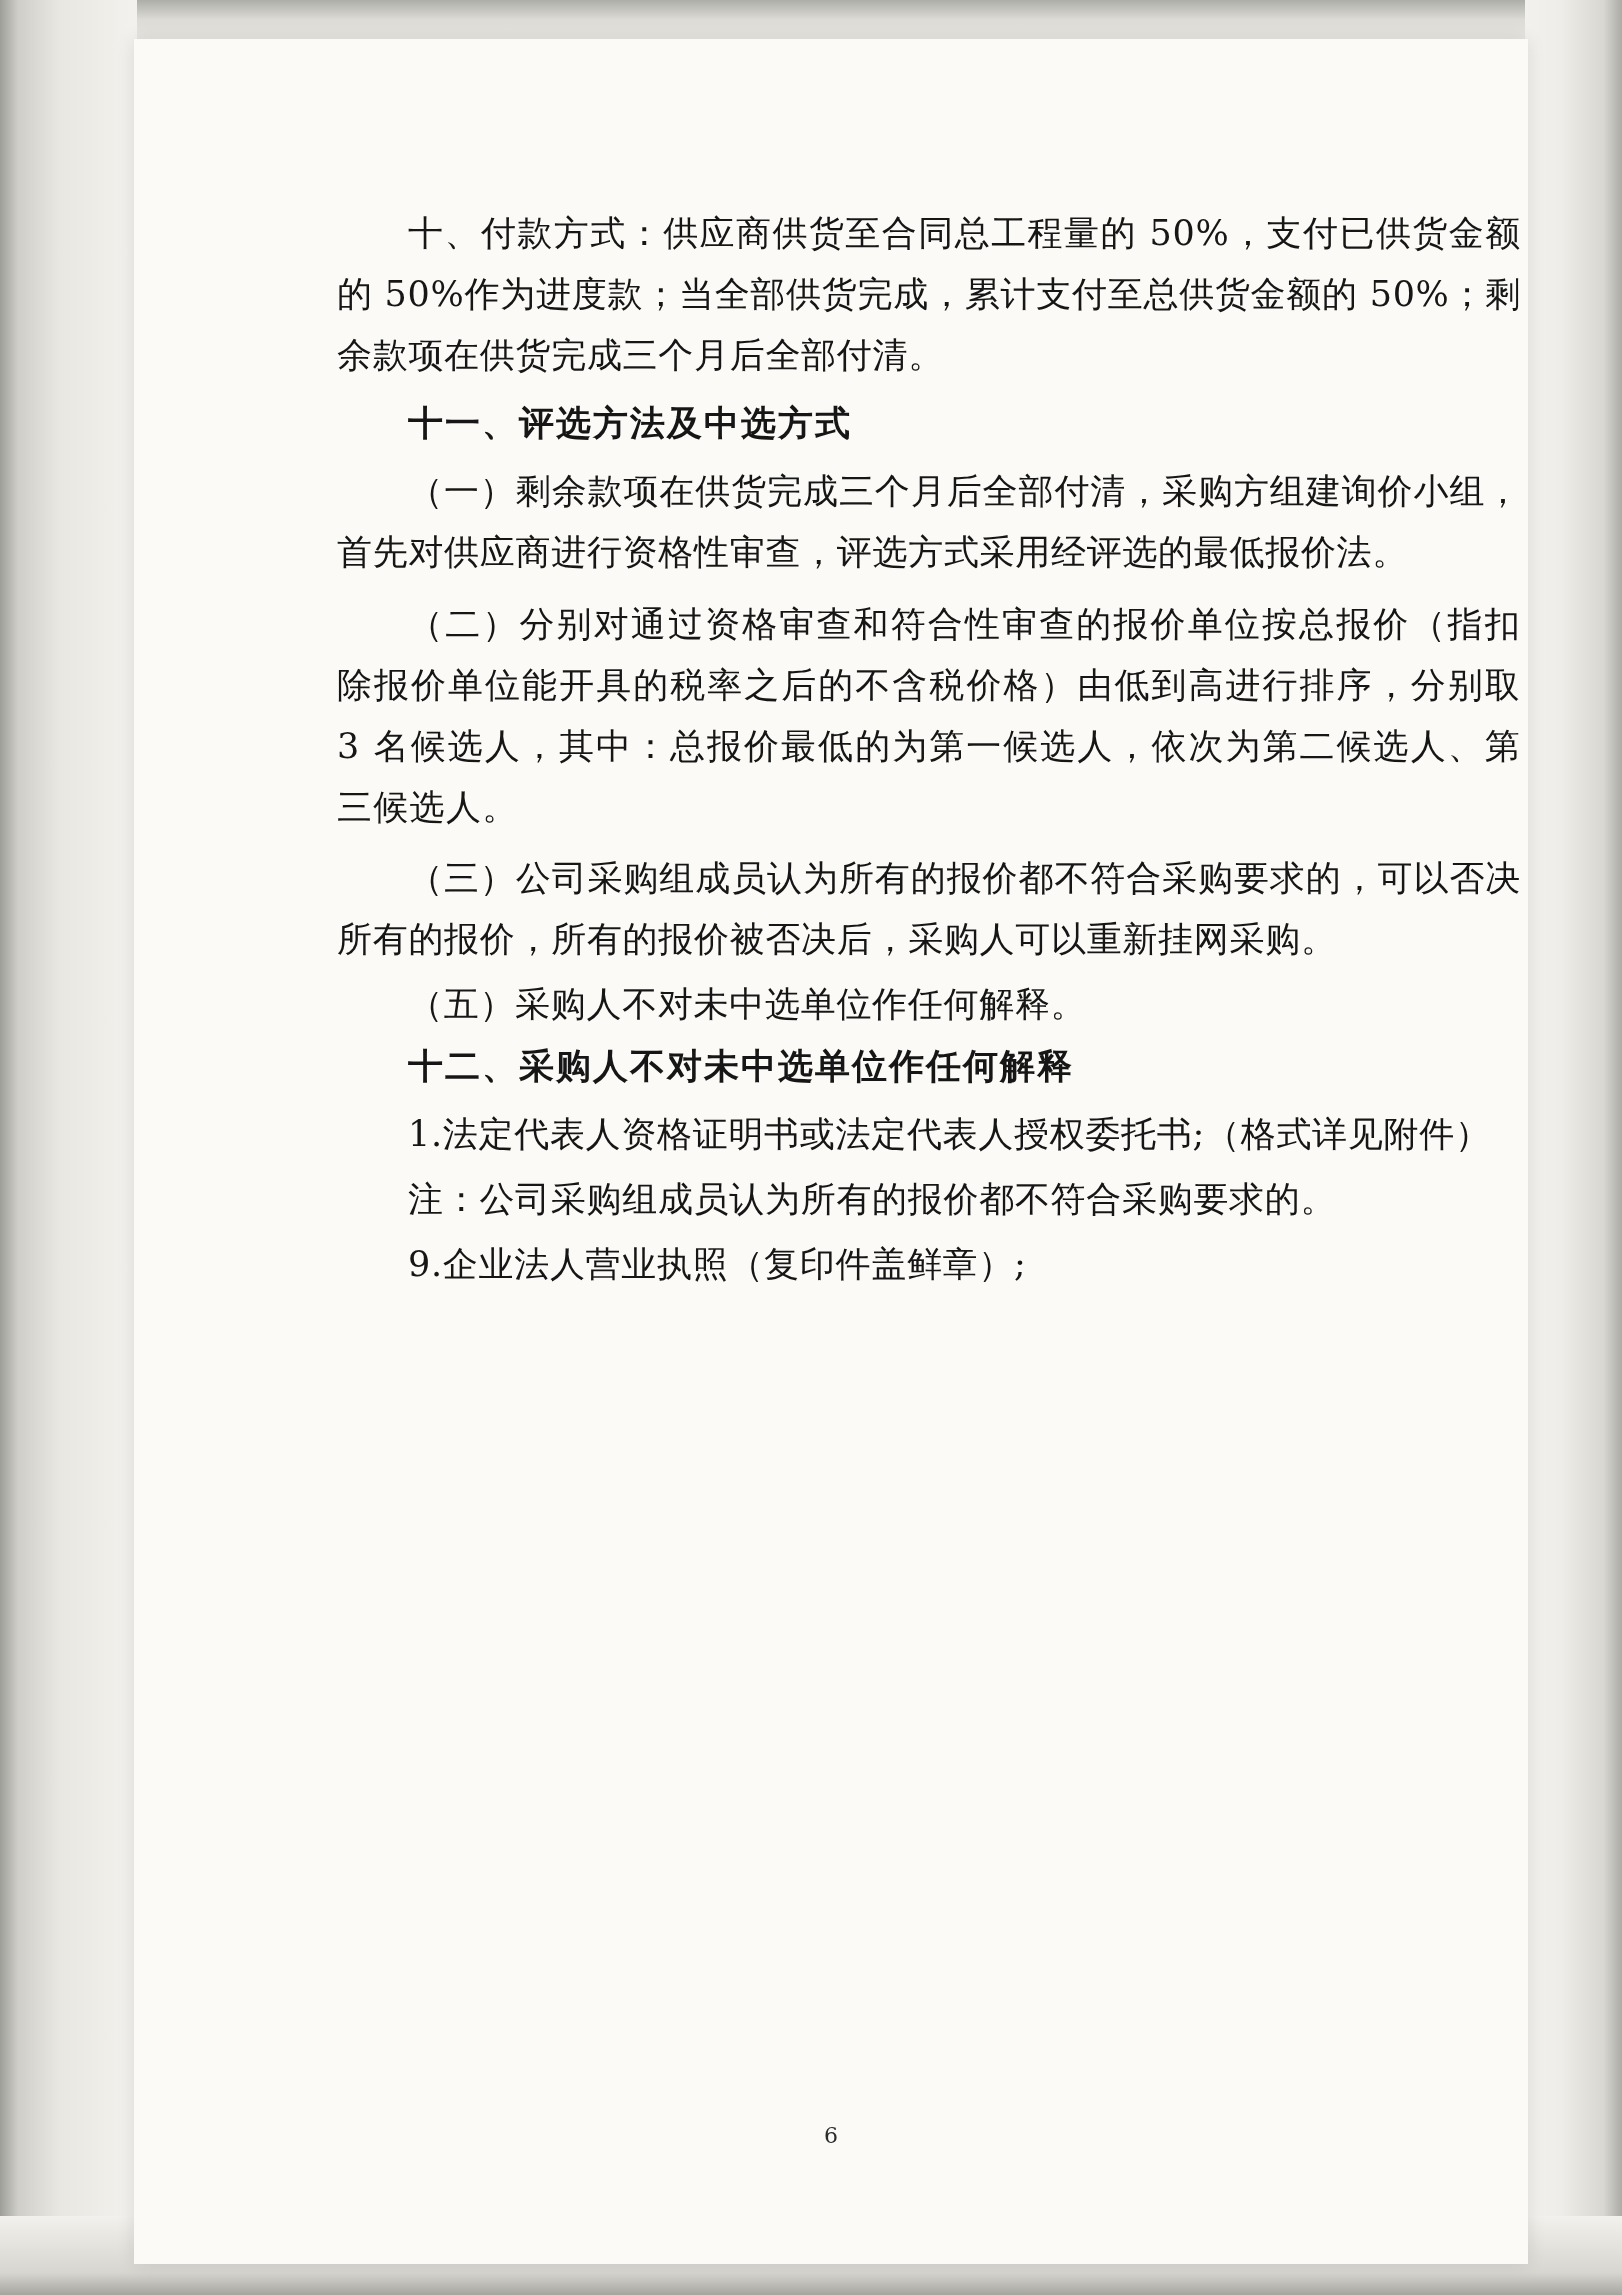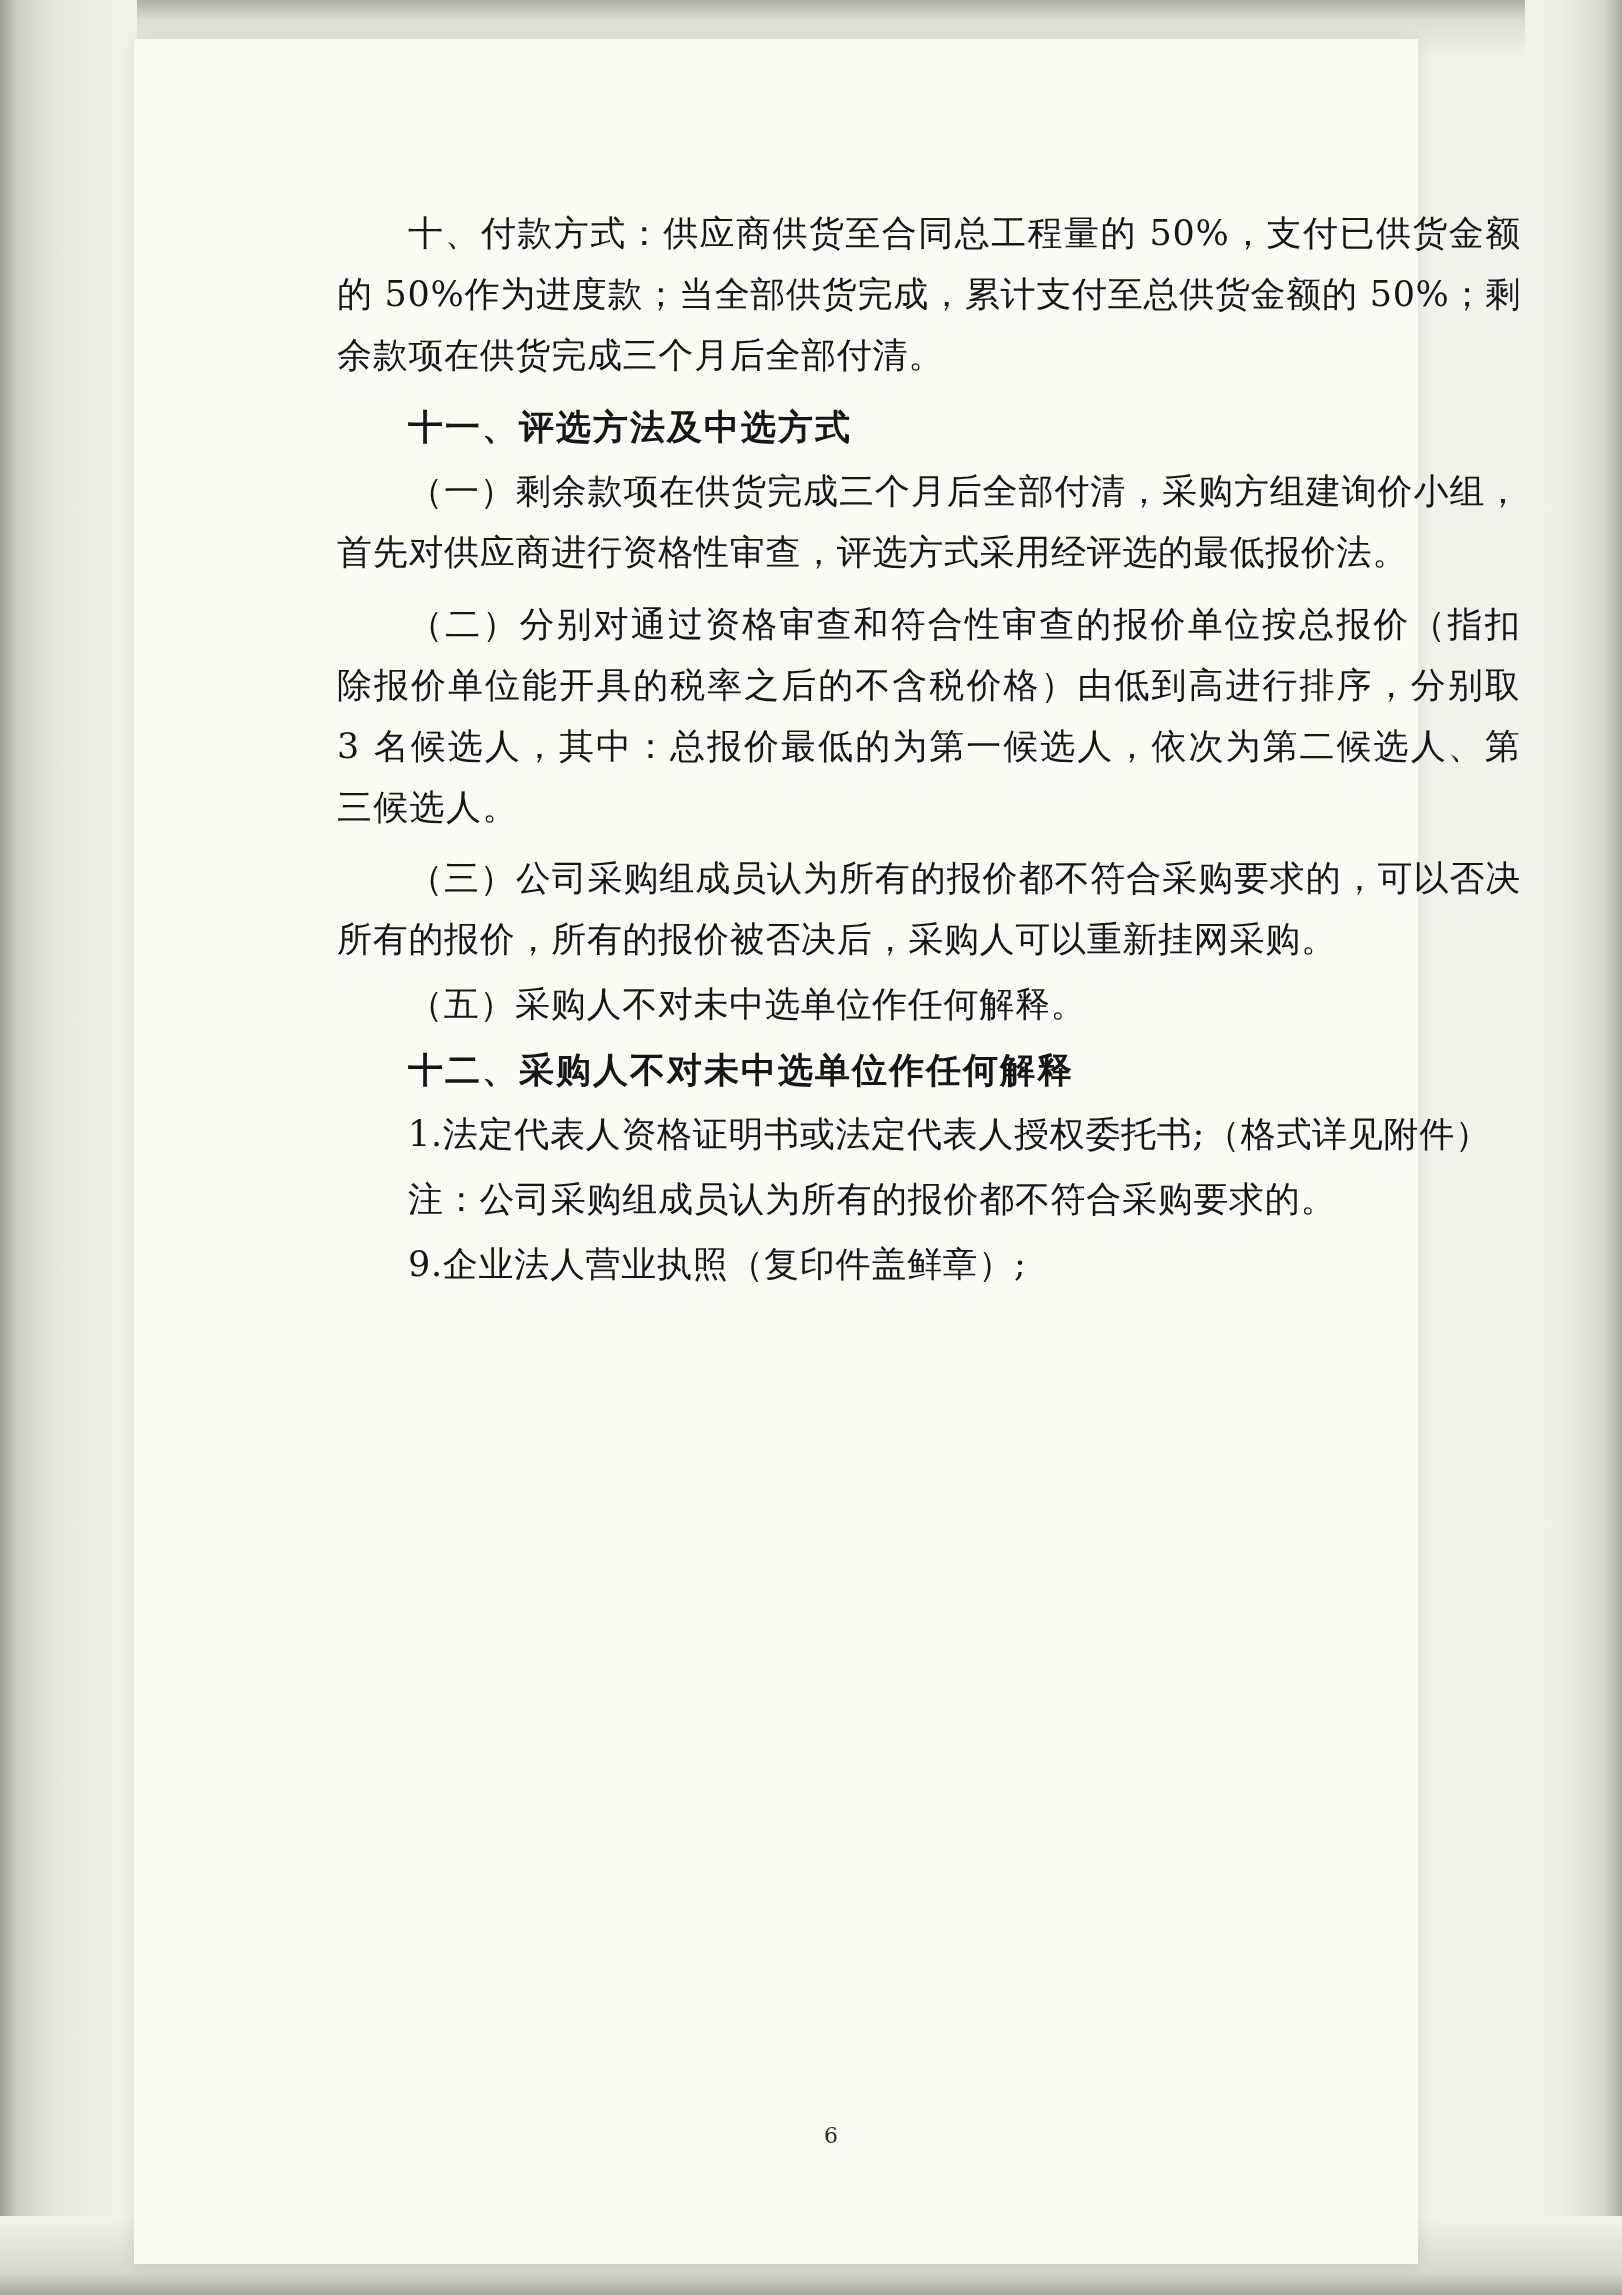--- a/index.html
+++ b/index.html
@@ -41,21 +41,21 @@
     position: absolute;
     bottom: 0; left: 0;
     width: 1623px; height: 79px;
     background: linear-gradient(to top, #a5a59f 0px, #d6d5d0 22px, #f2f1ed 79px);
     pointer-events: none;
   }
   .paper {
     position: absolute;
     top: 39px;
     left: 134px;
-    width: 1284px;
+    width: 1394px;
     height: 2225px;
     background: #fbfaf7;
     box-shadow: 0 0 17px rgba(0,0,0,0.10);
   }
 
   .content {
     position: absolute;
     top: 164px;
     left: 203px;
     width: 1184px;
@@ -70,20 +70,21 @@
     letter-spacing: 0.7px;
     text-align: justify;
   }
   p.indent {
     text-indent: 71px;
   }
   p.heading {
     font-weight: bold;
     text-indent: 71px;
     letter-spacing: 2px;
+    font-family: Liberation Mono, monospace;
   }
   p.bold-block {
     font-weight: normal;
     text-indent: 71px;
     letter-spacing: 1.3px;
   }
   .spacer-sm { height: 6.5px; }
 
   .page-number {
     position: absolute;

